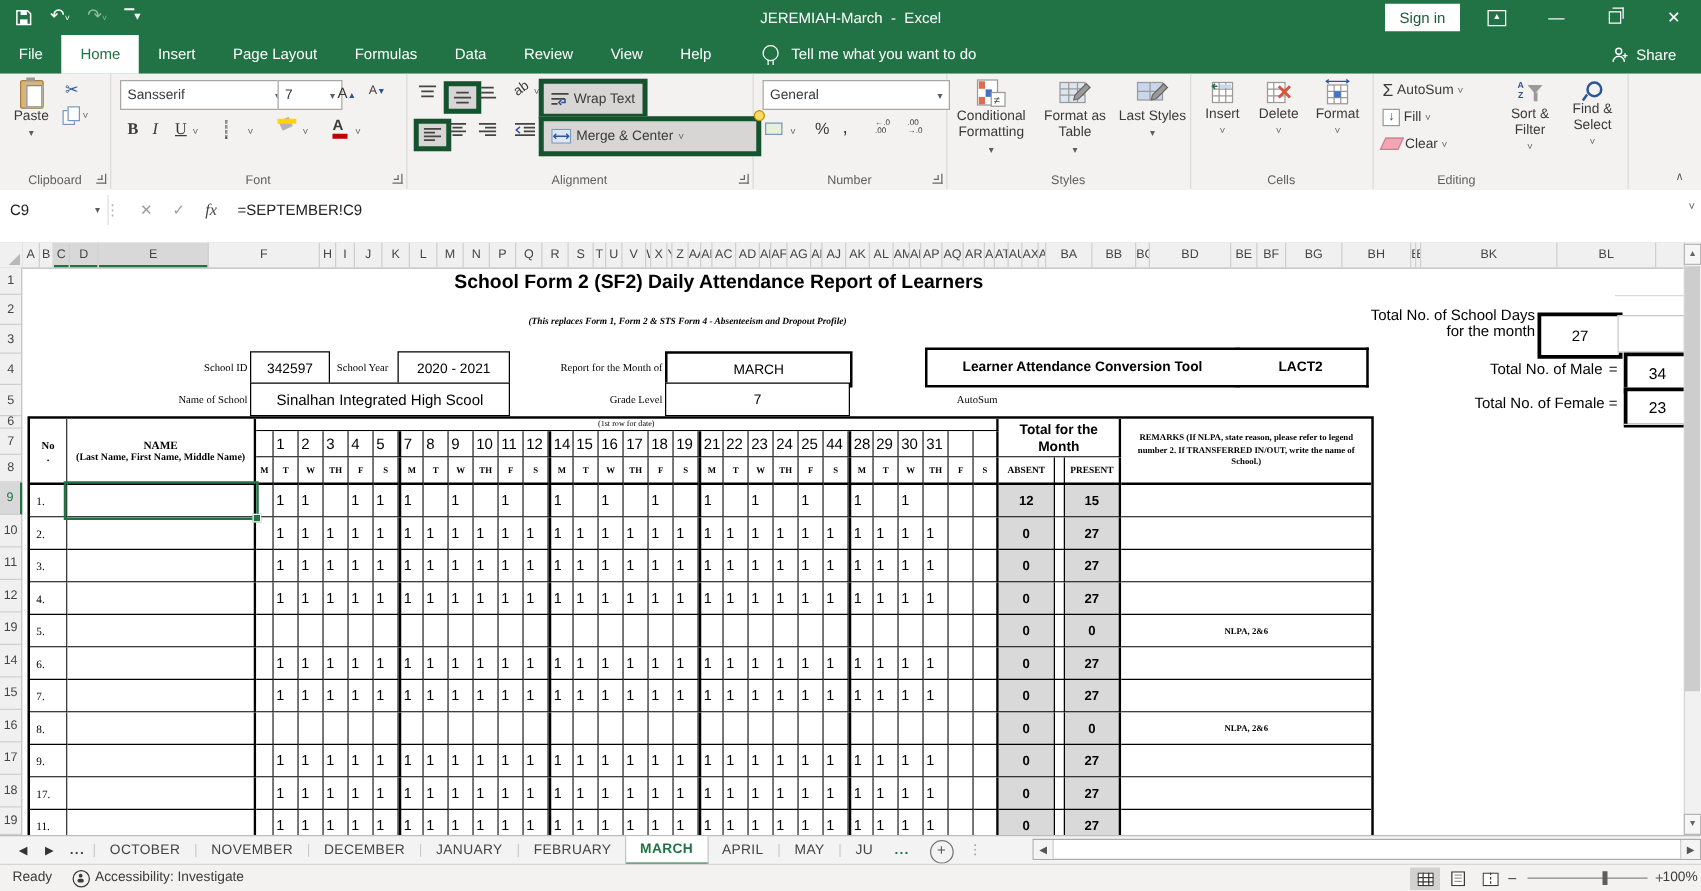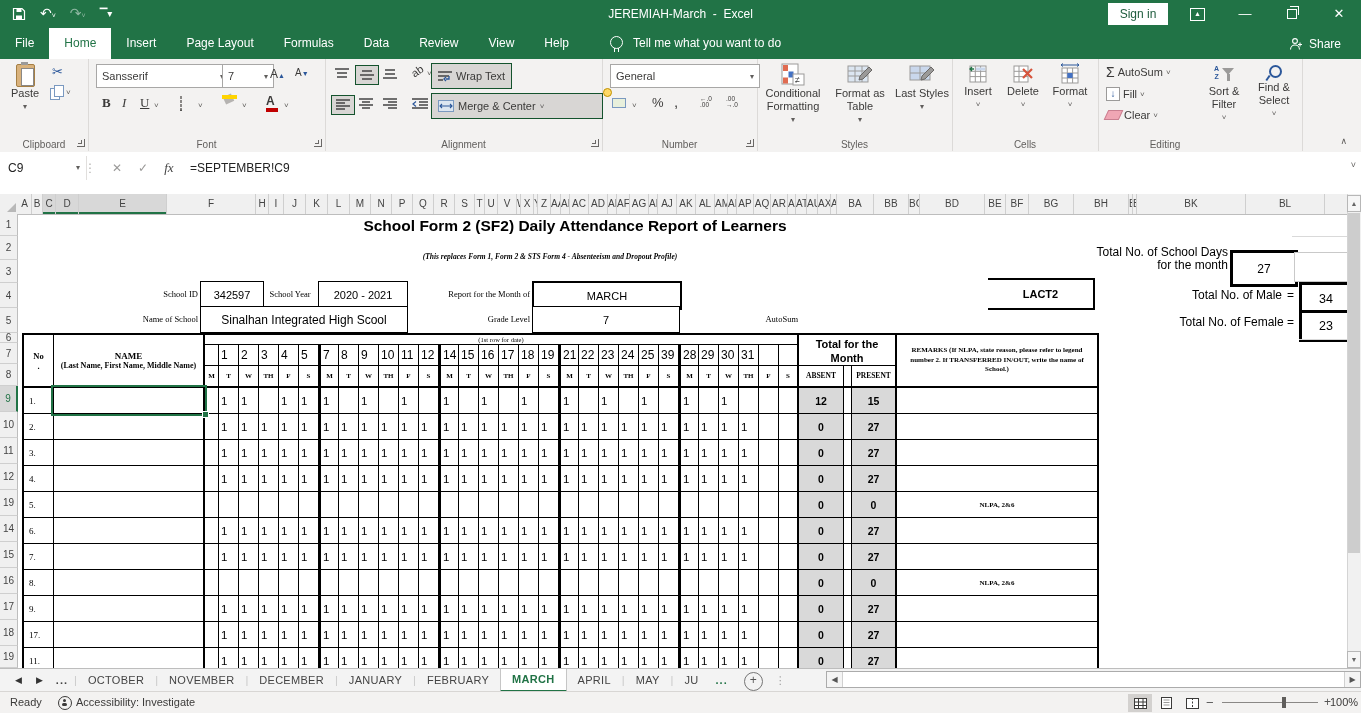--- a/index.html
+++ b/index.html
@@ -31,21 +31,21 @@
   .rg{position:absolute;top:0;height:92px;border-right:1px solid #dcdad8}
   .rg-label{position:absolute;bottom:1px;left:0;right:0;text-align:center;font-size:10px;color:#605e5c}
   .launch{position:absolute;bottom:4px;right:3px;width:7px;height:7px;border-right:1px solid #6a6866;border-bottom:1px solid #6a6866}
   .launch:before{content:"";position:absolute;right:2px;bottom:2px;width:3px;height:3px;border-right:1px solid #6a6866;border-bottom:1px solid #6a6866}
   .chv{font-size:8px;color:#605e5c}
   .bigbtn{position:absolute;display:flex;flex-direction:column;align-items:center;text-align:center;line-height:13px}
   .smrow{position:absolute;display:flex;align-items:center;gap:3px}
   .inputbox{position:absolute;background:#fff;border:1px solid #a8a7a6;height:22px;display:flex;align-items:center;padding:0 5px;font-size:11px}
   .inputbox .chv{margin-left:auto}
   .toolbtn{position:absolute;height:24px;display:flex;align-items:center;gap:4px;padding:0 6px;font-size:11px}
-  .activebg{background:#d8d6d4;border:1px solid #14532d}
+  .activebg{background:#d8d6d4;border:4px solid #14532d}
   .clipicon{width:17px;height:21px;background:#d9b27c;border:1px solid #a57f44;border-radius:2px;position:relative}
   .clipicon:before{content:"";position:absolute;left:4px;top:3px;width:11px;height:16px;background:#fff;border:1px solid #8a8886}
   .clipicon:after{content:"";position:absolute;left:4px;top:-3px;width:7px;height:3px;background:#9b9a99}
   .painter{width:12px;height:12px;background:#c8a554;clip-path:polygon(0 0,100% 0,80% 100%,20% 100%)}
   .copyic{position:relative;width:13px;height:14px}
   .copyic:before{content:"";position:absolute;left:0;top:3px;width:8px;height:10px;background:#fff;border:1px solid #7a99c0}
   .copyic:after{content:"";position:absolute;left:4px;top:0;width:8px;height:10px;background:#fff;border:1px solid #7a99c0}
   .fbtn{font-size:13px;color:#3b3a39;font-family:"Liberation Serif",serif}
   .borderic{width:13px;height:13px;border:1px dashed #8a8886;border-bottom:2px solid #444}
   .bucket{position:relative;width:16px;height:11px}
@@ -530,20 +530,21 @@
 
   <div class="ftitle">School Form 2 (SF2) Daily Attendance Report of Learners</div>
   <div class="fsub">(This replaces Form 1, Form 2 &amp; STS Form 4 - Absenteeism and Dropout Profile)</div>
 
   <div class="flabel" style="left:118px;top:289px;width:80px">School ID</div>
   <div class="fbox" style="left:200px;top:281px;width:62px;height:25px">342597</div>
   <div class="flabel" style="left:263px;top:289px;width:54px;text-align:center">School Year</div>
   <div class="fbox" style="left:318px;top:281px;width:88px;height:25px">2020 - 2021</div>
   <div class="flabel" style="left:400px;top:289px;width:130px">Report for the Month of</div>
   <div class="fbox" style="left:532px;top:281px;width:146px;height:25px;border-width:2px">MARCH</div>
+  <div class="fbox" style="left:740px;top:278px;width:248px;height:28px;border-width:2px;font-weight:bold">Learner Attendance Conversion Tool</div>
   <div class="fbox" style="left:988px;top:278px;width:105px;height:28px;border-width:2px;border-left:none;font-weight:bold">LACT2</div>
 
   <div class="flabel" style="left:108px;top:314px;width:90px">Name of School</div>
   <div class="fbox" style="left:200px;top:306px;width:206px;height:25px;font-size:12px">Sinalhan Integrated High Scool</div>
   <div class="flabel" style="left:430px;top:314px;width:100px">Grade Level</div>
   <div class="fbox" style="left:532px;top:306px;width:146px;height:25px">7</div>
   <div class="flabel" style="left:740px;top:314px;width:58px">AutoSum</div>
 
   <div class="tlabel" style="left:1096px;top:246px;width:132px;line-height:13px">Total No. of School Days for the month</div>
   <div class="fbox" style="left:1230px;top:250px;width:62px;height:31px;border-width:3px;font-size:12px">27</div>
@@ -580,21 +581,21 @@
       <div class="tc num" style="grid-area: 2 / 16;">15</div>
       <div class="tc num" style="grid-area: 2 / 17;">16</div>
       <div class="tc num" style="grid-area: 2 / 18;">17</div>
       <div class="tc num" style="grid-area: 2 / 19;">18</div>
       <div class="tc num" style="grid-area: 2 / 20;">19</div>
       <div class="tc num tl" style="grid-area: 2 / 21;">21</div>
       <div class="tc num" style="grid-area: 2 / 22;">22</div>
       <div class="tc num" style="grid-area: 2 / 23;">23</div>
       <div class="tc num" style="grid-area: 2 / 24;">24</div>
       <div class="tc num" style="grid-area: 2 / 25;">25</div>
-      <div class="tc num" style="grid-area: 2 / 26;">39</div>
+      <div class="tc num" style="grid-area: 2 / 26;">44</div>
       <div class="tc num tl" style="grid-area: 2 / 27;">28</div>
       <div class="tc num" style="grid-area: 2 / 28;">29</div>
       <div class="tc num" style="grid-area: 2 / 29;">30</div>
       <div class="tc num" style="grid-area: 2 / 30;">31</div>
       <div class="tc num" style="grid-area: 2 / 31;"></div>
       <div class="tc num lr" style="grid-area: 2 / 32;"></div>
       <div class="tc let" style="grid-area: 3 / 3;">M</div>
       <div class="tc let" style="grid-area: 3 / 4;">T</div>
       <div class="tc let" style="grid-area: 3 / 5;">W</div>
       <div class="tc let" style="grid-area: 3 / 6;">TH</div>

